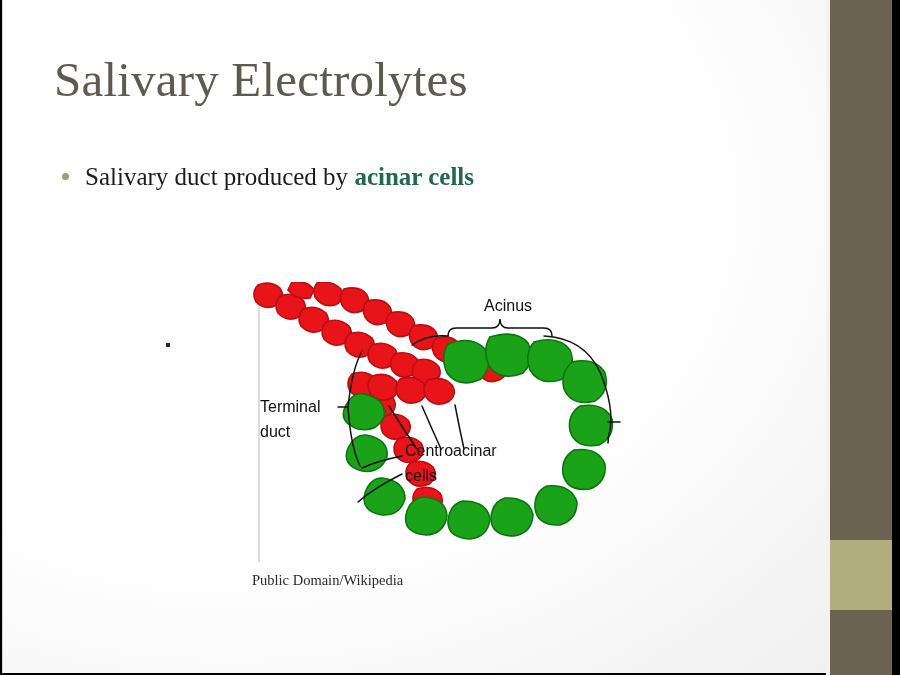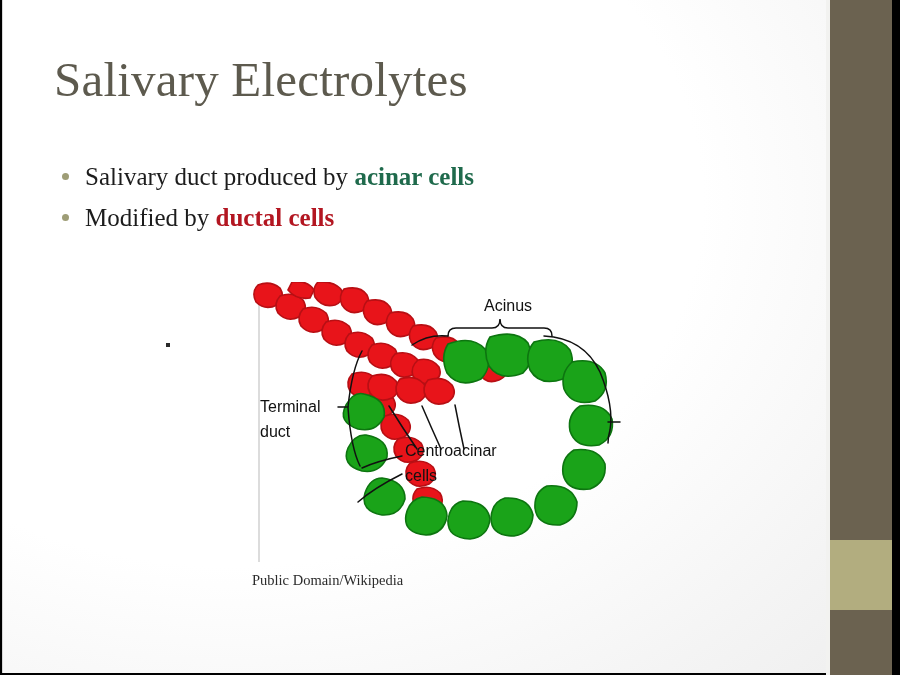--- a/index.html
+++ b/index.html
@@ -168,24 +168,20 @@
 
     <div id="title">Salivary Electrolytes</div>
 
     <div id="bullets">
 
       <div class="bullet-row">
         <span class="bullet-dot"></span>
         <span class="bullet-text"><span>Salivary duct produced by </span><span class="em-green">acinar cells</span><span></span></span>
       </div>
 
-      <div class="bullet-row">
-        <span class="bullet-dot"></span>
-        <span class="bullet-text"><span>Modified by </span><span class="em-red">ductal cells</span><span></span></span>
-      </div>
 
     </div>
 
     <div id="stray-dot"></div>
 
     <div id="figure">
       <svg id="figure-svg" width="400" height="312" viewBox="0 0 400 312" xmlns="http://www.w3.org/2000/svg">
 
         <defs>
           <style>

